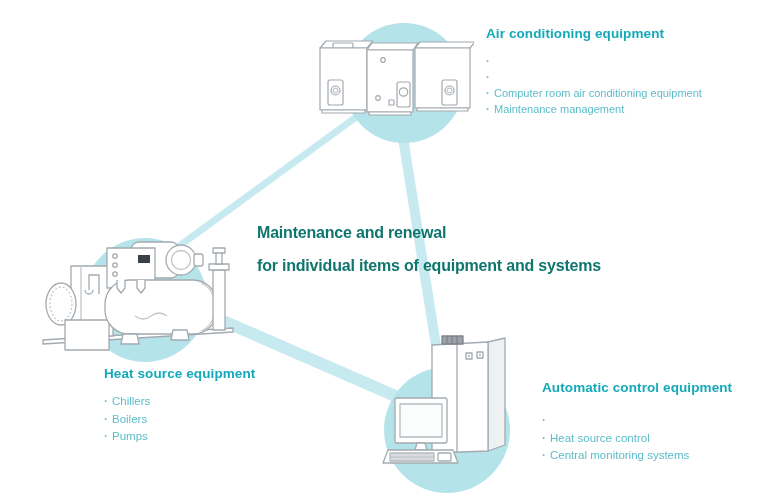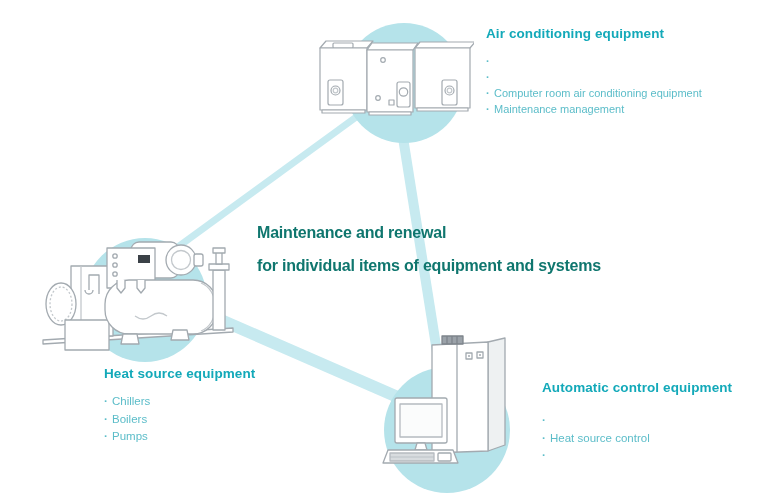--- a/index.html
+++ b/index.html
@@ -197,17 +197,18 @@
     <ul>
       <li>
           <span class="dot">·</span>
         </li>
       <li>
           <span class="dot">·</span>
           <span>Heat source control</span>
         </li>
       <li>
           <span class="dot">·</span>
+          <span>Central monitoring systems</span>
         </li>
     </ul>
   </div>
 
 </div>
 
 </body></html>

